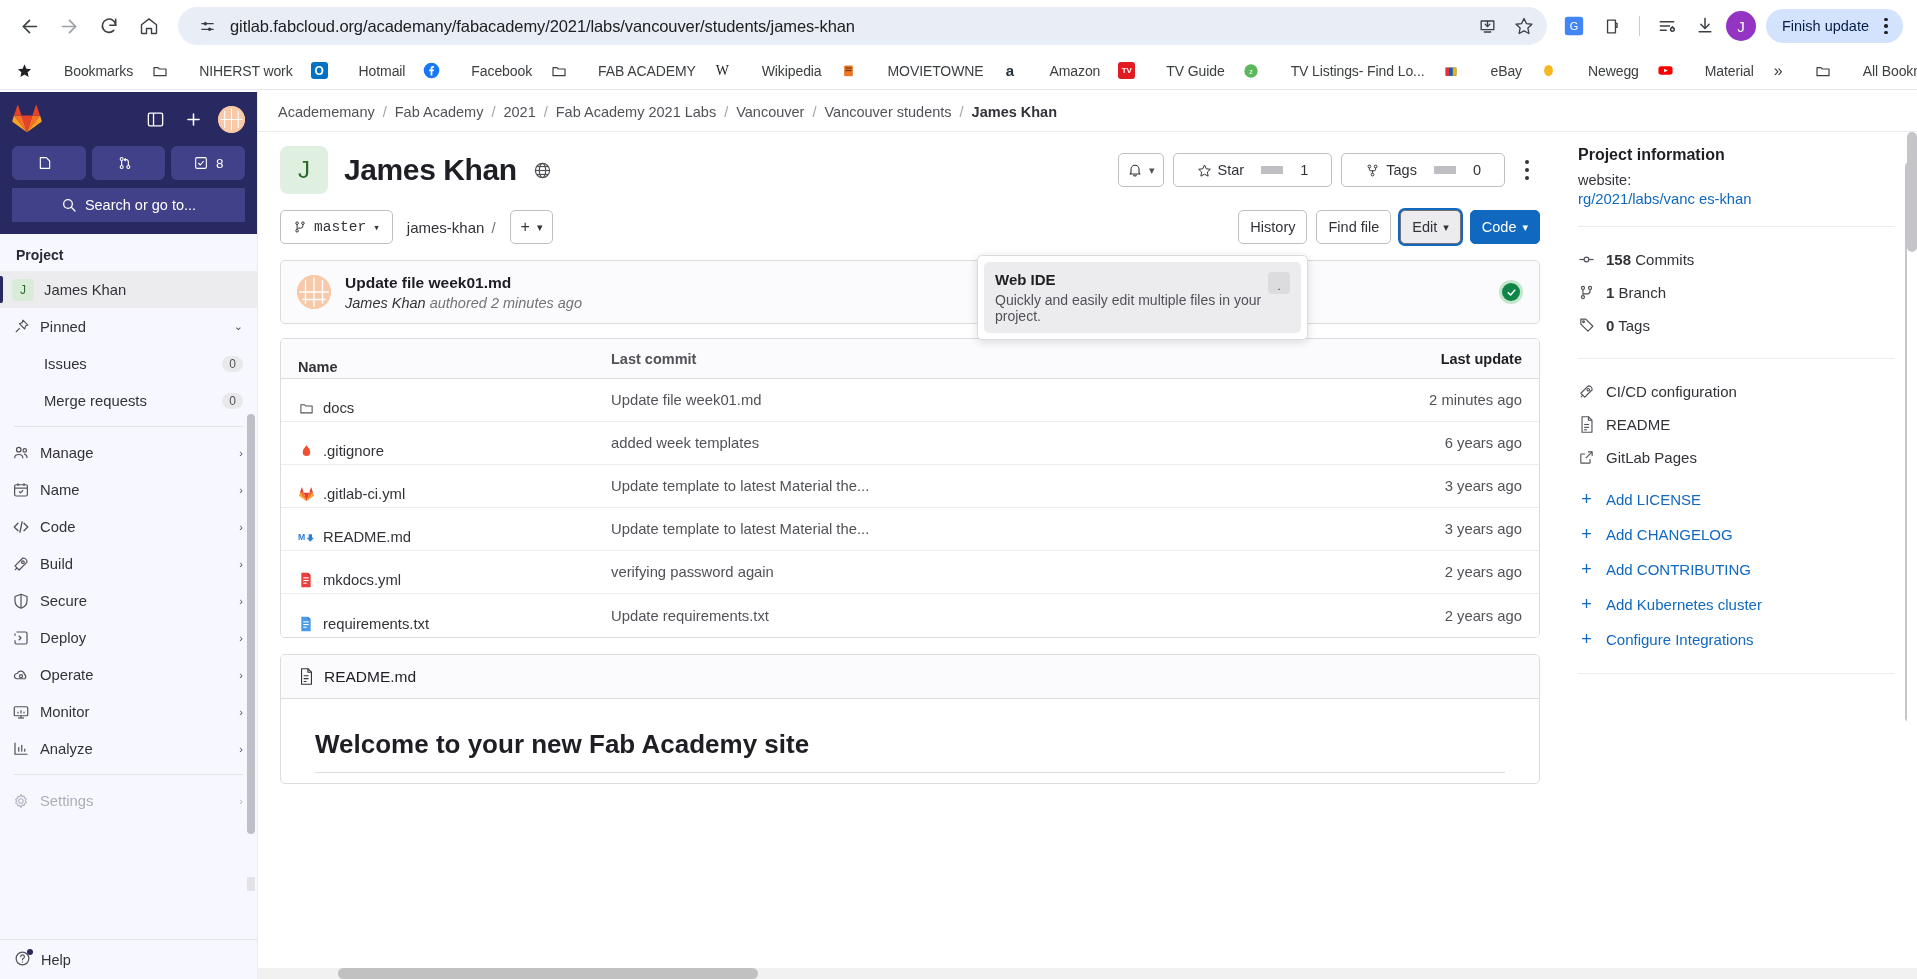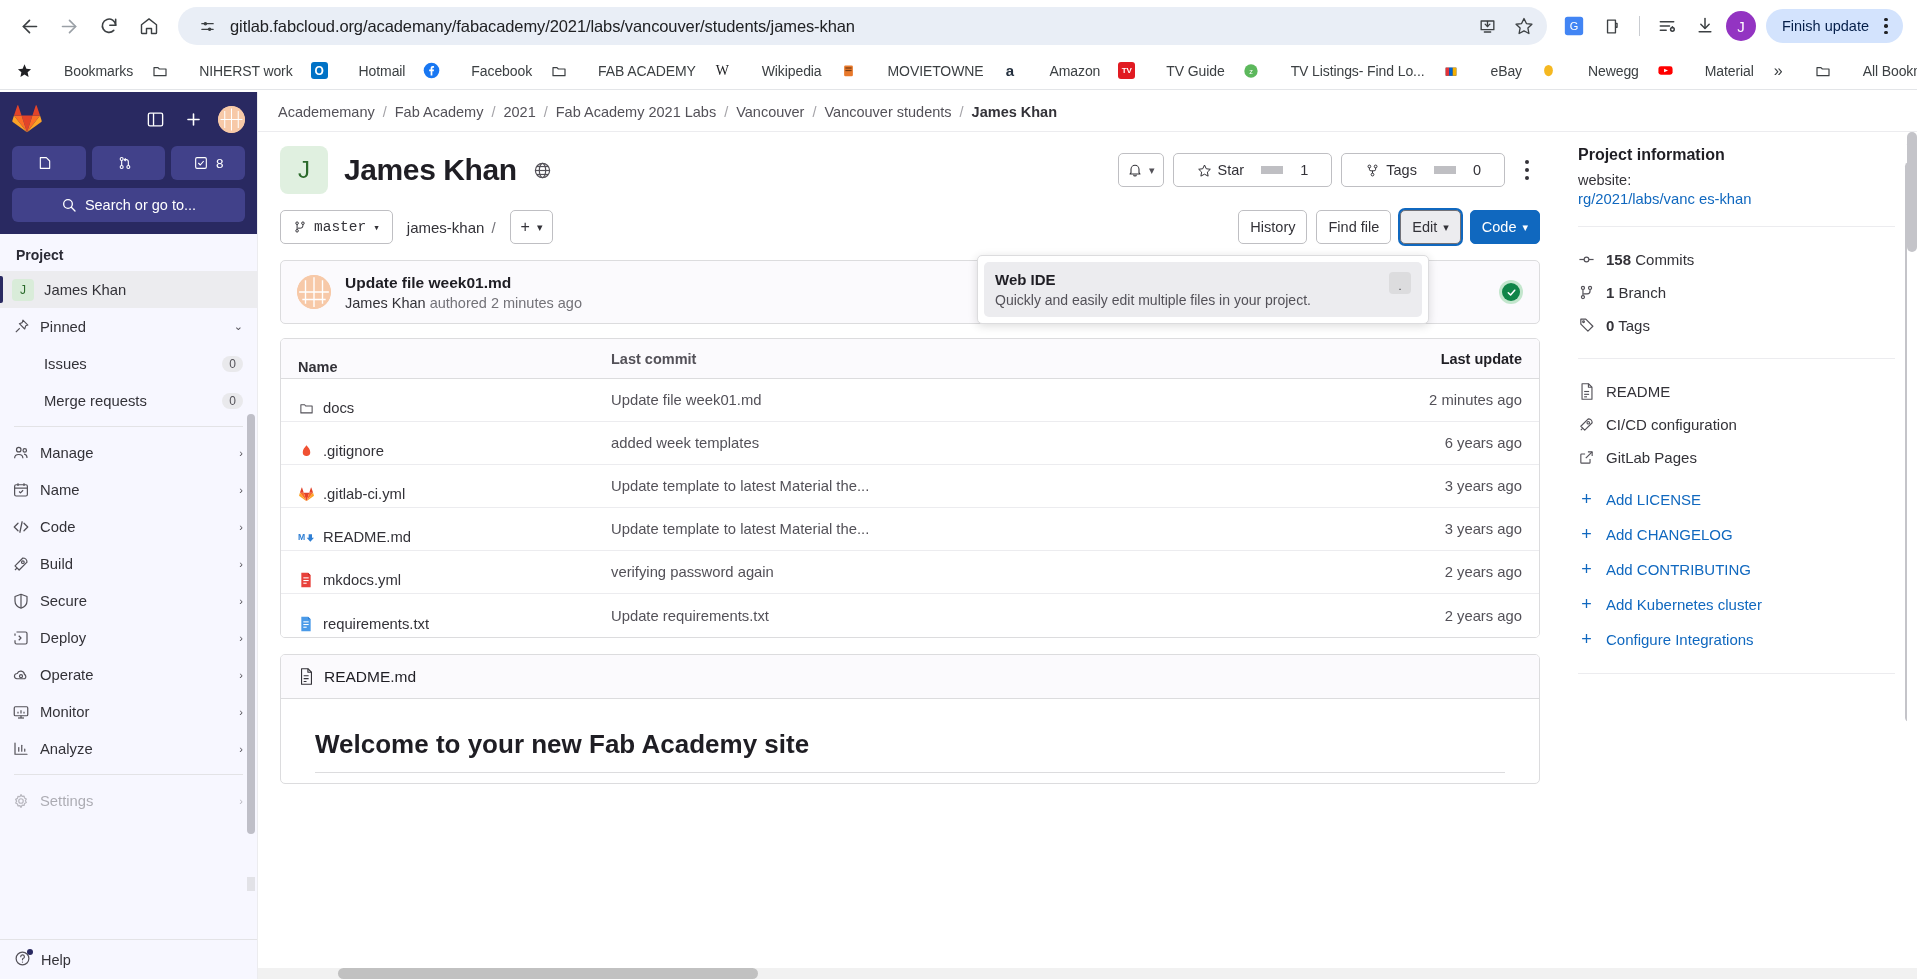--- a/index.html
+++ b/index.html
@@ -87,21 +87,21 @@
   .sb-icon-btn { width: 26px; height: 26px; display: flex; align-items: center; justify-content: center; color: #fff; }
   .sb-avatar { width: 27px; height: 27px; border-radius: 50%; overflow: hidden; background: #f5c6a5; }
 
   .sb-counts { display: flex; gap: 6px; margin-top: 10px; }
   .sb-count {
     flex: 1; height: 34px; background: #41418a; border-radius: 6px;
     display: flex; align-items: center; justify-content: center; gap: 7px;
     color: #fff; font-size: 13.5px;
   }
   .sb-search {
-    margin-top: 8px; height: 34px; background: #41418a; border-radius: 6px;
+    margin-top: 8px; height: 34px; background: #41418a; border-radius: 0;
     display: flex; align-items: center; justify-content: center; gap: 8px;
     color: #fff; font-size: 14.5px;
   }
 
   .sb-section-title {
     font-size: 14px; font-weight: bold; color: #2a2a35;
     padding: 13px 16px 8px 16px;
   }
   .sb-nav { flex: 1; overflow: hidden; position: relative; }
   .sb-item {
@@ -195,21 +195,21 @@
   .plus-btn {
     height: 34px; border: 1px solid #bfbfc3; border-radius: 5px; background: #fff;
     display: flex; align-items: center; padding: 0 10px; gap: 7px; font-size: 16px; color: #333238;
   }
   .repo-toolbar-right { display: flex; align-items: center; gap: 9px; }
   .btn-primary { background: #1068bf; border-color: #1068bf; color: #fff; }
   .btn-focus { background: #ececef; border: 1px solid #737278; box-shadow: 0 0 0 2px #1068bf; }
 
   
   .webide-dropdown {
-    position: absolute; top: 45px; left: 697px; width: 452px;
+    position: absolute; top: 45px; left: 697px; width: 331px;
     background: #fff; border: 1px solid #dcdcde; border-radius: 5px;
     box-shadow: 0 2px 10px rgba(0,0,0,0.14); padding: 6px; z-index: 40;
   }
   .webide-item { background: #ececef; border-radius: 5px; padding: 9px 11px; position: relative; }
   .webide-title { font-size: 15px; font-weight: bold; color: #1f1e24; }
   .webide-desc { font-size: 14px; color: #535158; margin-top: 4px; }
   .webide-kbd {
     position: absolute; right: 11px; top: 10px; width: 22px; height: 22px;
     background: #dcdcde; border-radius: 4px; font-size: 11px; color: #333238;
     display: flex; align-items: flex-end; justify-content: center; padding-bottom: 2px;
@@ -217,21 +217,21 @@
 
   
   .commit-card {
     margin-top: 16px; border: 1px solid #dcdcde; border-radius: 5px;
     background: #fbfafd; height: 64px; display: flex; align-items: center;
     padding: 0 16px; gap: 14px;
   }
   .commit-avatar { width: 34px; height: 34px; border-radius: 50%; background: #f7c9a8; flex: none; overflow: hidden; }
   .commit-text { flex: 1; min-width: 0; }
   .commit-title { font-size: 15.5px; font-weight: bold; color: #1f1e24; }
-  .commit-meta { font-size: 14.5px; color: #737278; margin-top: 3px; }
+  .commit-meta { font-size: 14.5px; color: #737278; margin-top: 3px; font-style: italic; }
   .commit-meta b { color: #333238; font-weight: normal; }
   .pipeline-ok {
     width: 24px; height: 24px; border-radius: 50%; background: #c3e6cd;
     display: flex; align-items: center; justify-content: center; flex: none;
   }
   .pipeline-ok .inner { width: 18px; height: 18px; border-radius: 50%; background: #108548; display:flex; align-items:center; justify-content:center; }
 
   
   .file-table {
     margin-top: 14px; border: 1px solid #dcdcde; border-radius: 5px; overflow: hidden;
@@ -1068,45 +1068,45 @@
               </svg>
           </span>
           <span><b>0</b> <span>Tags</span></span>
         </div>
 
 
         <div class="pi-divider"></div>
 
         <div class="pi-link-row">
           <span class="pi-ico">
+            <svg width="17" height="17" viewBox="0 0 24 24" fill="none" stroke="currentColor" stroke-width="1.6" stroke-linejoin="round">
+                <path d="M14.5 4c3 0 5.5 2.5 5.5 5.5L9.5 20 4 14.5z"></path>
+                <circle cx="14.5" cy="9.5" r="1.8"></circle>
+                <path d="M4 20l2.5-2.5"></path>
+              </svg>
+          </span>
+          <span>CI/CD configuration</span>
+        </div>
+
+        <div class="pi-link-row">
+          <span class="pi-ico">
             <svg width="16" height="17" viewBox="0 0 20 24" fill="none" stroke="currentColor" stroke-width="1.6" stroke-linejoin="round">
                 <path d="M3 1h9l5 5v17H3z"></path>
                 <polyline points="12 1 12 6 17 6"></polyline>
                 <line x1="6" y1="12" x2="13" y2="12"></line>
                 <line x1="6" y1="16" x2="13" y2="16"></line>
                 <line x1="6" y1="19.5" x2="10" y2="19.5"></line>
               </svg>
           </span>
           <span>README</span>
         </div>
 
         <div class="pi-link-row">
           <span class="pi-ico">
             <svg width="17" height="17" viewBox="0 0 24 24" fill="none" stroke="currentColor" stroke-width="1.6" stroke-linejoin="round">
-                <path d="M14.5 4c3 0 5.5 2.5 5.5 5.5L9.5 20 4 14.5z"></path>
-                <circle cx="14.5" cy="9.5" r="1.8"></circle>
-                <path d="M4 20l2.5-2.5"></path>
-              </svg>
-          </span>
-          <span>CI/CD configuration</span>
-        </div>
-
-        <div class="pi-link-row">
-          <span class="pi-ico">
-            <svg width="17" height="17" viewBox="0 0 24 24" fill="none" stroke="currentColor" stroke-width="1.6" stroke-linejoin="round">
                 <path d="M14 4h6v6"></path>
                 <path d="M20 4 11 13"></path>
                 <path d="M17 14v5a1 1 0 0 1-1 1H5a1 1 0 0 1-1-1V8a1 1 0 0 1 1-1h5"></path>
               </svg>
           </span>
           <span>GitLab Pages</span>
         </div>
 
         <div style="height:8px;"></div>
 

